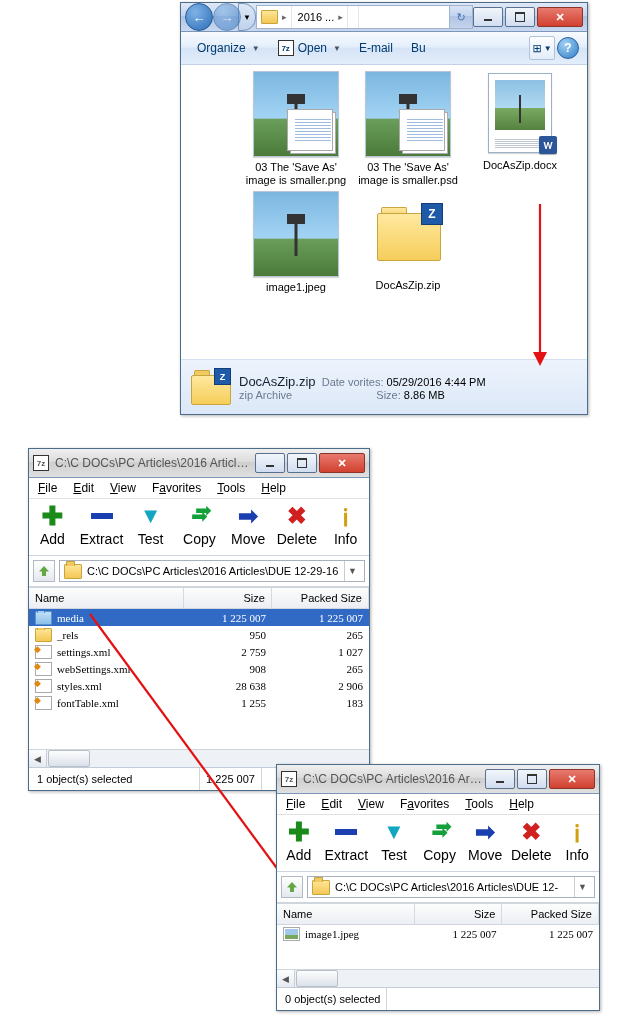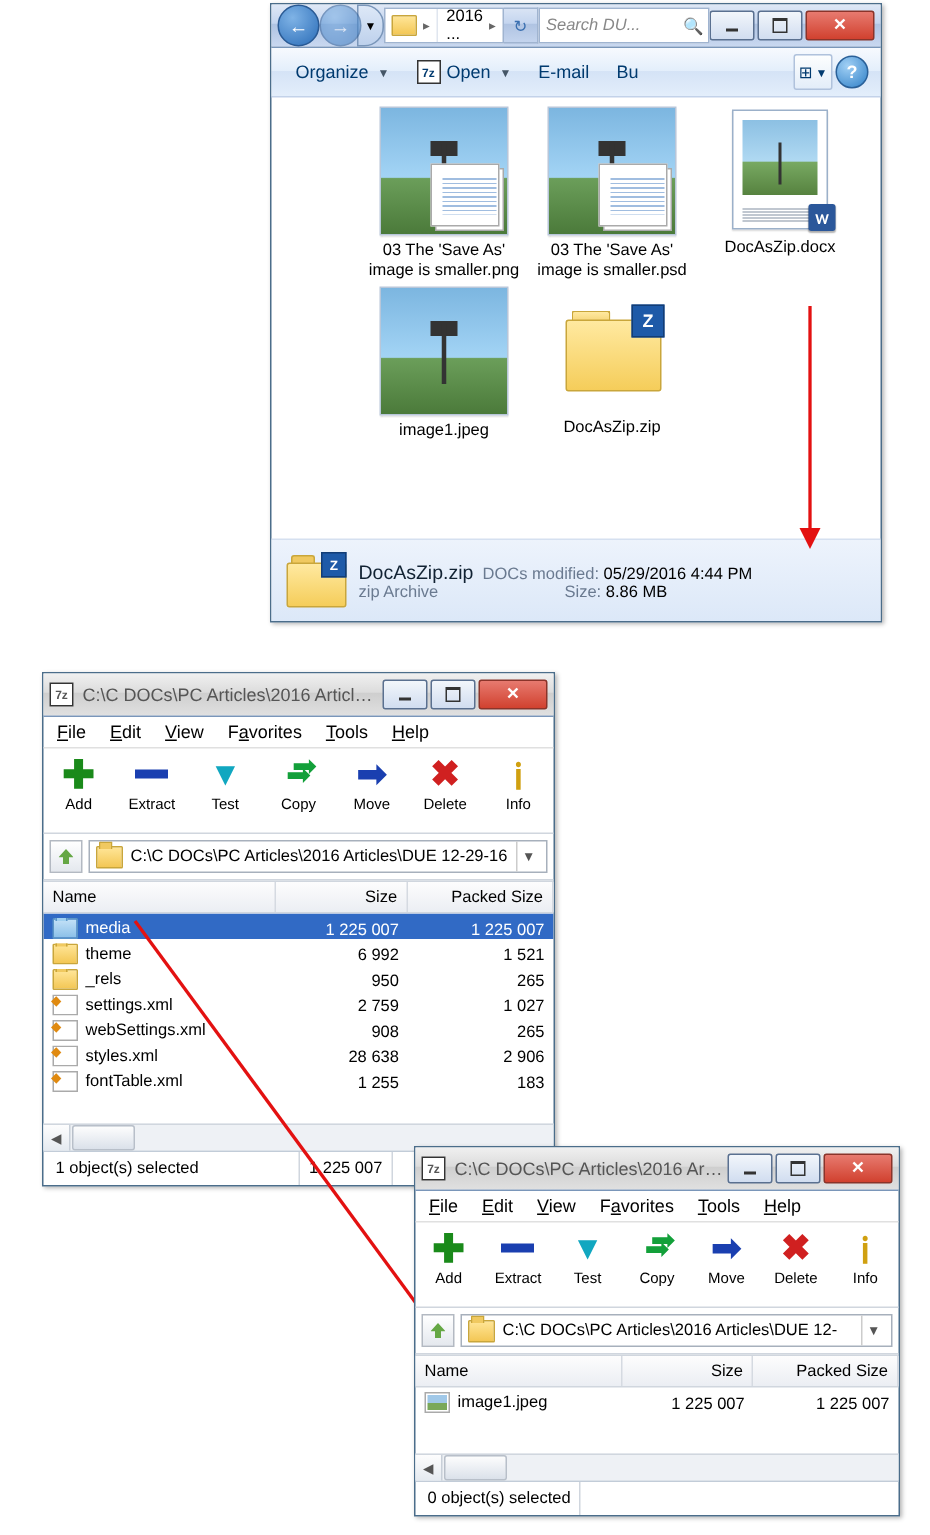--- a/index.html
+++ b/index.html
@@ -58,21 +58,21 @@
 .details-pane .mini-icon .tab { position:absolute; top:1px; left:3px; width:14px; height:7px; background:#f0c960; border:1px solid #c9a63b; border-bottom:0; border-radius:2px 2px 0 0; }
 .details-pane .mini-icon .badge { position:absolute; right:-2px; top:-1px; width:15px; height:15px; background:#1e5aa8; color:#fff; display:flex; align-items:center; justify-content:center; font-size:9px; font-weight:bold; border:1px solid #123d76; }
 .details-pane .label { color:#6a7a90; }
 .details-pane .name { font-size:13px; color:#123; }
 
 
 .menubar { height:20px; display:flex; align-items:center; padding:0 2px; gap:2px; font-size:12px; border-bottom:1px solid #e0e0e0; }
 .menubar .mi { padding:2px 7px; }
 .menubar .mi u { text-decoration:underline; }
 .bigbar { height:52px; display:flex; align-items:flex-start; padding:4px 2px 0; gap:6px; border-bottom:1px solid #d0d6de; }
-.bigbtn { width:44px; text-align:center; font-size:10px; }
+.bigbtn { width:44px; text-align:center; font-size:14px; }
 .bigbtn .ic { width:32px; height:26px; margin:0 auto 2px; display:flex; align-items:center; justify-content:center; }
 .ic.add { color:#1a8a1a; } .ic.add::before { content:"✚"; font-size:26px; font-weight:900; }
 .ic.extract::before { content:""; display:block; width:22px; height:6px; background:#1a3fb0; }
 .ic.test { position:relative; } .ic.test::before { content:"▼"; color:#11a7c0; font-size:22px; }
 .ic.copy { position:relative; }
 .ic.copy::before { content:"➡"; color:#13a03a; font-size:20px; position:absolute; }
 .ic.copy::after { content:"➡"; color:#13a03a; font-size:20px; position:absolute; transform:translate(4px,-6px); }
 .ic.move::before { content:"➡"; color:#1a3fb0; font-size:24px; font-weight:bold; }
 .ic.delete::before { content:"✖"; color:#d02020; font-size:24px; font-weight:900; }
 .ic.info::before { content:"ℹ"; color:#d0a010; font-size:24px; font-weight:bold; }
@@ -82,21 +82,21 @@
 .up-btn::before { content:""; width:10px; height:10px; background:#65a744; clip-path:polygon(50% 0,100% 55%,70% 55%,70% 100%,30% 100%,30% 55%,0 55%); }
 .path-box { flex:1; height:20px; border:1px solid #a7b0bc; display:flex; align-items:center; padding:0 4px; font-size:11px; background:#fff; }
 .path-box .folder-ico { width:16px; height:13px; margin-right:5px; background:linear-gradient(#ffe597,#f3c755); border:1px solid #c9a63b; border-radius:1px; position:relative; }
 .path-box .folder-ico::before { content:""; position:absolute; top:-4px; left:1px; width:7px; height:4px; background:#f0c960; border:1px solid #c9a63b; border-bottom:0; border-radius:1px 1px 0 0; }
 .path-box .drop { margin-left:auto; font-size:9px; color:#555; padding:0 3px; border-left:1px solid #ccc; height:100%; display:flex; align-items:center; }
 
 .list-hdr { display:flex; height:20px; border-top:1px solid #d0d6de; border-bottom:1px solid #d0d6de; background:linear-gradient(#fdfdfd,#ebeef3); font-size:11px; }
 .col { border-right:1px solid #d5dae1; padding:0 6px; display:flex; align-items:center; overflow:hidden; }
 .col.right { justify-content:flex-end; }
 .list-body { font-size:11px; overflow:auto; }
-.row { display:flex; height:17px; align-items:flex-end; }
+.row { display:flex; height:17px; align-items:center;font-family:Liberation Serif, serif; }
 .row .col { border-right:0; }
 .row.selected { background:#316ac5; color:#fff; }
 .row .file-ico { width:15px; height:12px; margin-right:5px; display:inline-block; position:relative; flex-shrink:0; }
 .file-ico.folder { background:linear-gradient(#ffe597,#f3c755); border:1px solid #c9a63b; border-radius:1px; }
 .file-ico.folder::before { content:""; position:absolute; top:-4px; left:1px; width:6px; height:4px; background:#f0c960; border:1px solid #c9a63b; border-bottom:0; }
 .file-ico.folder.blue { background:linear-gradient(#c3e1f7,#8bc0e8); border-color:#5a94c6; }
 .file-ico.folder.blue::before { background:#a0d0f0; border-color:#5a94c6; }
 .file-ico.xml { background:#fff; border:1px solid #aaa; }
 .file-ico.xml::before { content:"◆"; position:absolute; left:-2px; top:-2px; color:#e08a10; font-size:9px; }
 .file-ico.img { background:#fff; border:1px solid #aaa; }
@@ -127,24 +127,20 @@
         <span class="path-box-ico" style="width:15px;height:12px;background:linear-gradient(#ffe597,#f3c755);border:1px solid #c9a63b;display:inline-block;border-radius:1px"></span>
         <span class="arrow">▸</span>
       </div>
       <div class="crumb">
           <span>2016 ...</span>
           <span class="arrow">▸</span>
         </div>
       <div class="crumb"></div>
     </div>
     <div class="refresh">↻</div>
-    <div class="search-box">
-      <span style="padding-left:4px">Search DU...</span>
-      <span class="mag">🔍</span>
-    </div>
     <div class="winbtns">
       <div class="winbtn min"></div>
       <div class="winbtn max"></div>
       <div class="winbtn close"></div>
     </div>
   </div>
 
   <div class="toolbar">
     <div class="tool-item">
         <span>Organize</span>
@@ -213,21 +209,21 @@
   </div>
 
   <div class="details-pane">
     <div class="mini-icon">
         <div class="tab"></div>
         <div class="body"></div>
         <div class="badge">Z</div>
       </div>
     <div>
       <div><span class="name">DocAsZip.zip</span>
-        &nbsp;<span class="label">DOCs modified:</span>
+        &nbsp;<span class="label">Date vorites:</span>
         <span>05/29/2016 4:44 PM</span></div>
       <div><span class="label">zip Archive</span>
         <span style="display:inline-block;width:78px"></span>
         <span class="label">Size:</span>
         <span>8.86 MB</span></div>
     </div>
   </div>
 </div>
 
 <div class="red-arrow" style="left:528px; top:204px;">
@@ -290,28 +286,20 @@
         <div class="col" style="width:158px">
           <span class="file-ico folder blue"></span>
           <span>media</span>
         </div>
         <div class="col right" style="width:84px">1 225 007</div>
         <div class="col right" style="width:94px">1 225 007</div>
       </div>
       <div class="row">
         <div class="col" style="width:158px">
           <span class="file-ico folder"></span>
-          <span>theme</span>
-        </div>
-        <div class="col right" style="width:84px">6 992</div>
-        <div class="col right" style="width:94px">1 521</div>
-      </div>
-      <div class="row">
-        <div class="col" style="width:158px">
-          <span class="file-ico folder"></span>
           <span>_rels</span>
         </div>
         <div class="col right" style="width:84px">950</div>
         <div class="col right" style="width:94px">265</div>
       </div>
       <div class="row">
         <div class="col" style="width:158px">
           <span class="file-ico xml"></span>
           <span>settings.xml</span>
         </div>

